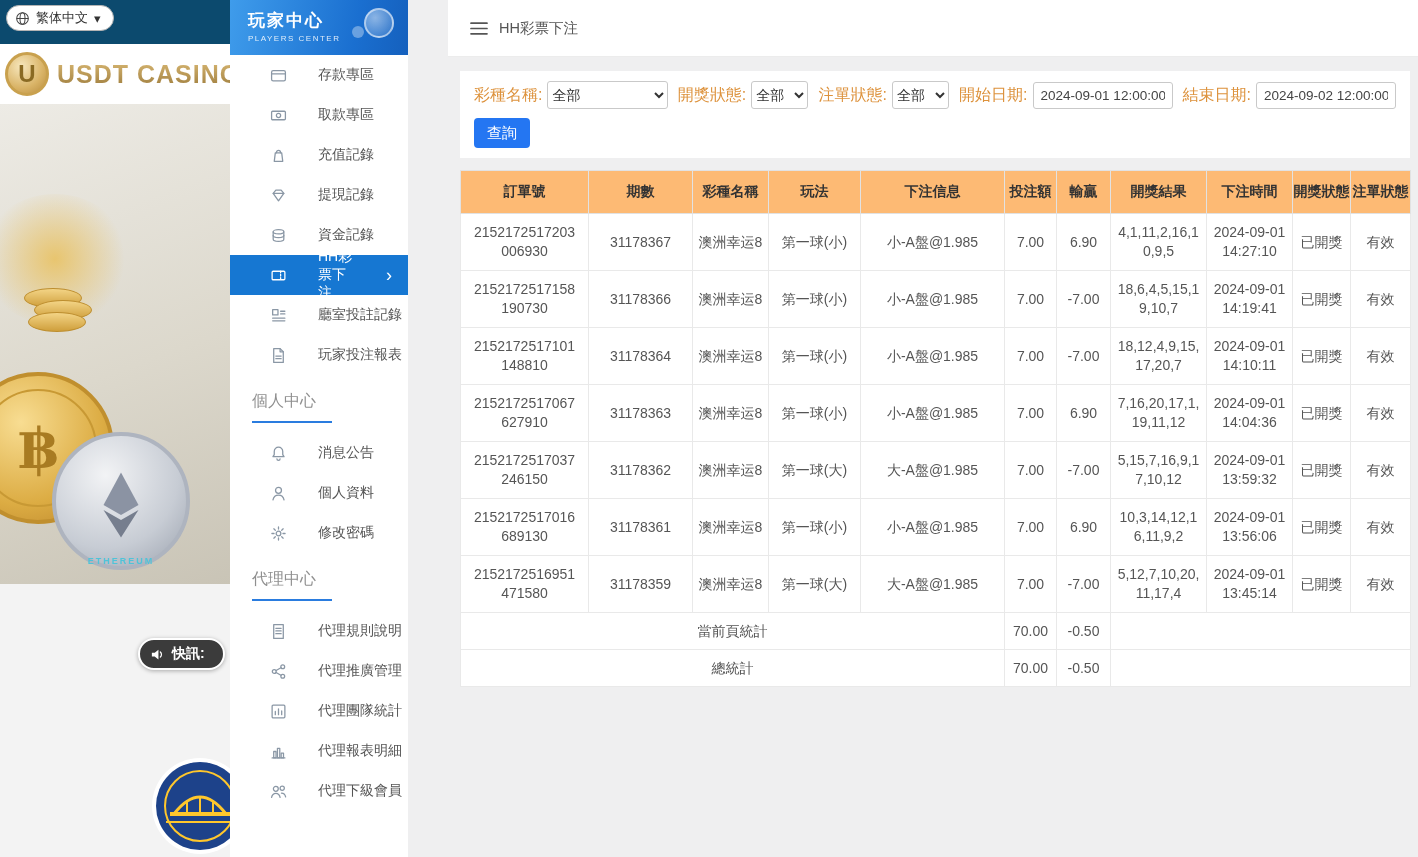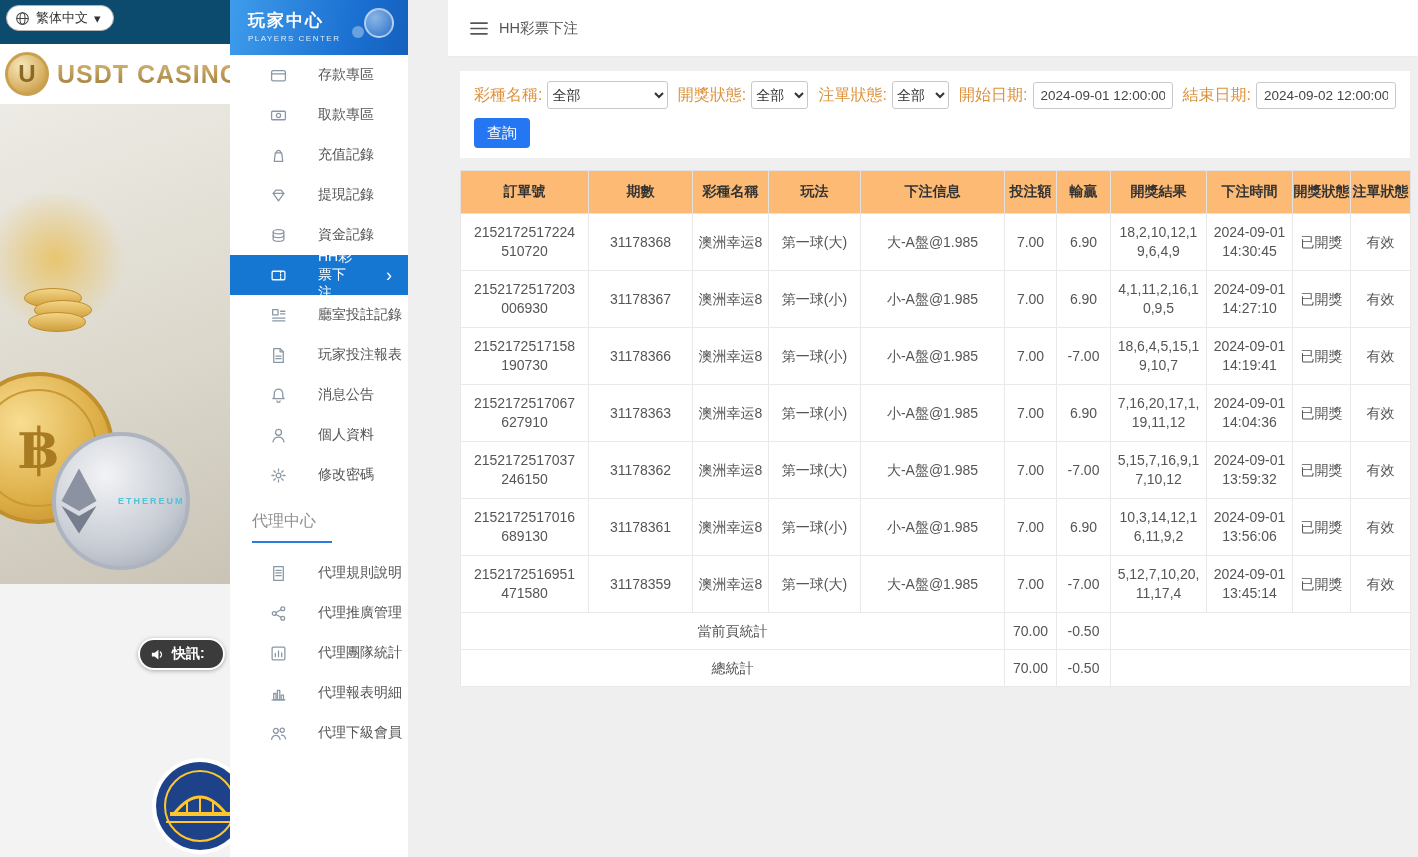--- a/index.html
+++ b/index.html
@@ -14,21 +14,21 @@
   .lang-caret { font-size:10px; color:#555; }
   .logo-band { height:60px; background:#fff; display:flex; align-items:center; gap:8px; padding-left:5px; }
   .logo-badge { width:44px; height:44px; border-radius:50%; border:3px solid #c9a14e; background:radial-gradient(circle at 35% 30%,#f7e7bd,#d9b366 60%,#b88c3e); color:#8a6a23; font-weight:bold; font-size:24px; display:flex; align-items:center; justify-content:center; flex:0 0 auto; }
   .logo-text { font-size:25px; font-weight:bold; letter-spacing:1px; color:#b3904f; background:linear-gradient(180deg,#d9b873,#9c7b3c); -webkit-background-clip:text; background-clip:text; -webkit-text-fill-color:transparent; white-space:nowrap; }
   .photo { position:absolute; top:104px; left:0; width:230px; height:480px; background:linear-gradient(160deg,#edebe5 0%,#dcd8cc 55%,#c9c4b6 100%); overflow:hidden; }
   .blob-gold { position:absolute; left:-20px; top:90px; width:150px; height:130px; border-radius:50%; background:radial-gradient(circle,#e8c56f 0%,rgba(232,197,111,0) 70%); }
   .coin-s1,.coin-s2,.coin-s3 { position:absolute; width:58px; height:20px; border-radius:50%; background:linear-gradient(#f3d486,#cf9f3c); border:1px solid #bd8e2f; }
   .coin-s1 { left:28px; top:208px; } .coin-s2 { left:34px; top:196px; } .coin-s3 { left:24px; top:184px; }
   .btc-coin { position:absolute; left:-38px; top:268px; width:152px; height:152px; border-radius:50%; background:radial-gradient(circle at 38% 32%,#f8dd92,#dcac43 62%,#b9832a); border:4px solid #c08f2e; display:flex; align-items:center; justify-content:center; }
   .btc-coin .inner { width:118px; height:118px; border-radius:50%; border:2px solid #c89934; display:flex; align-items:center; justify-content:center; font-size:56px; font-weight:bold; color:#a87b22; font-family:"Liberation Serif","DejaVu Serif",serif; }
-  .eth-coin { position:absolute; left:52px; top:328px; width:138px; height:138px; border-radius:50%; background:radial-gradient(circle at 38% 30%,#f2f3f5,#c7ccd4 60%,#9aa1ad); border:4px solid #aeb4bf; display:flex; flex-direction:row; align-items:center; justify-content:flex-start; gap:16px; }
+  .eth-coin { position:absolute; left:52px; top:328px; width:138px; height:138px; border-radius:50%; background:radial-gradient(circle at 38% 30%,#f2f3f5,#c7ccd4 60%,#9aa1ad); border:4px solid #aeb4bf; display:flex; flex-direction:column; align-items:center; justify-content:flex-end; gap:16px; }
   .eth-label { font-size:9px; letter-spacing:2px; color:#4fc3d8; font-weight:bold; }
   .news-pill { position:absolute; top:638px; left:138px; height:32px; background:#3b3b3b; border:2px solid #fff; border-radius:16px; color:#fff; display:flex; align-items:center; gap:7px; padding:0 18px 0 10px; cursor:pointer; box-shadow:0 1px 4px rgba(0,0,0,.3); }
   .news-pill span { font-size:14px; font-weight:bold; white-space:nowrap; }
   .team-logo { position:absolute; top:756px; left:150px; width:100px; height:100px; }
 
   
   .sidebar { position:absolute; left:230px; top:0; width:178px; height:857px; background:#fff; overflow:hidden; }
   .sb-header { position:relative; height:55px; background:linear-gradient(100deg,#3f9ceb 0%,#1a6fd0 70%,#1560bd 100%); padding:9px 0 0 18px; overflow:hidden; }
   .sb-title { color:#fff; font-size:17px; font-weight:bold; letter-spacing:2px; }
   .sb-sub { color:rgba(255,255,255,.85); font-size:8px; letter-spacing:1.5px; margin-top:2px; }
@@ -196,20 +196,21 @@
       <div class="sb-item">
         <span class="sb-icon">
           <svg width="17" height="17" viewBox="0 0 16 16" fill="none" stroke="currentColor" stroke-width="1.2" stroke-linecap="round" stroke-linejoin="round">
             <path d="M3.5 1.5h6l3 3v10h-9Z"></path>
             <path d="M9.5 1.5v3h3"></path>
             <path d="M5.5 8.5h5M5.5 11h5"></path>
           </svg>
         </span>
         <span>玩家投注報表</span>
       </div>
+      <div class="sb-heading"><span>個人中心</span></div>
       <div class="sb-item">
         <span class="sb-icon">
           <svg width="17" height="17" viewBox="0 0 16 16" fill="none" stroke="currentColor" stroke-width="1.2" stroke-linecap="round" stroke-linejoin="round">
             <path d="M8 2a4 4 0 0 0-4 4v3L2.8 11h10.4L12 9V6a4 4 0 0 0-4-4Z"></path>
             <path d="M6.5 13a1.5 1.5 0 0 0 3 0"></path>
           </svg>
         </span>
         <span>消息公告</span>
       </div>
       <div class="sb-item">
@@ -338,33 +339,20 @@
             <th>投注額</th>
             <th>輸贏</th>
             <th>開獎結果</th>
             <th>下注時間</th>
             <th>開獎狀態</th>
             <th>注單狀態</th>
           </tr>
         </thead>
         <tbody>
           <tr>
-            <td class="c0">2152172517224510720</td>
-            <td class="c1">31178368</td>
-            <td class="c2">澳洲幸运8</td>
-            <td class="c3">第一球(大)</td>
-            <td class="c4">大-A盤@1.985</td>
-            <td class="c5">7.00</td>
-            <td class="c6">6.90</td>
-            <td class="c7">18,2,10,12,19,6,4,9</td>
-            <td class="c8">2024-09-01 14:30:45</td>
-            <td class="c9">已開獎</td>
-            <td class="c10">有效</td>
-          </tr>
-          <tr>
             <td class="c0">2152172517203006930</td>
             <td class="c1">31178367</td>
             <td class="c2">澳洲幸运8</td>
             <td class="c3">第一球(小)</td>
             <td class="c4">小-A盤@1.985</td>
             <td class="c5">7.00</td>
             <td class="c6">6.90</td>
             <td class="c7">4,1,11,2,16,10,9,5</td>
             <td class="c8">2024-09-01 14:27:10</td>
             <td class="c9">已開獎</td>
@@ -373,20 +361,33 @@
           <tr>
             <td class="c0">2152172517158190730</td>
             <td class="c1">31178366</td>
             <td class="c2">澳洲幸运8</td>
             <td class="c3">第一球(小)</td>
             <td class="c4">小-A盤@1.985</td>
             <td class="c5">7.00</td>
             <td class="c6">-7.00</td>
             <td class="c7">18,6,4,5,15,19,10,7</td>
             <td class="c8">2024-09-01 14:19:41</td>
+            <td class="c9">已開獎</td>
+            <td class="c10">有效</td>
+          </tr>
+          <tr>
+            <td class="c0">2152172517101148810</td>
+            <td class="c1">31178364</td>
+            <td class="c2">澳洲幸运8</td>
+            <td class="c3">第一球(小)</td>
+            <td class="c4">小-A盤@1.985</td>
+            <td class="c5">7.00</td>
+            <td class="c6">-7.00</td>
+            <td class="c7">18,12,4,9,15,17,20,7</td>
+            <td class="c8">2024-09-01 14:10:11</td>
             <td class="c9">已開獎</td>
             <td class="c10">有效</td>
           </tr>
           <tr>
             <td class="c0">2152172517067627910</td>
             <td class="c1">31178363</td>
             <td class="c2">澳洲幸运8</td>
             <td class="c3">第一球(小)</td>
             <td class="c4">小-A盤@1.985</td>
             <td class="c5">7.00</td>

